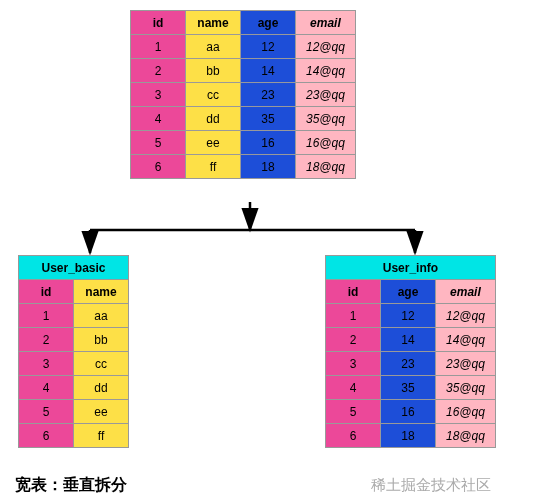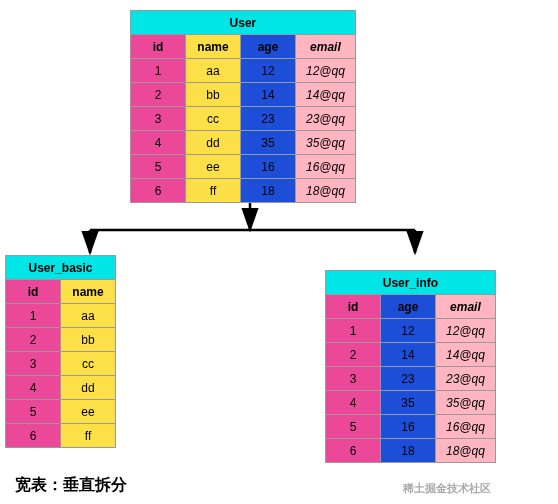--- a/index.html
+++ b/index.html
@@ -67,34 +67,33 @@
       pointer-events: none;
     }
 
     .bottom-text {
       position: absolute;
       bottom: 8px;
       left: 0;
       width: 506px;
       display: flex;
       justify-content: space-between;
-      align-items: flex-end;
+      align-items: center;
       padding: 0 15px;
     }
 
     .bottom-label {
       font-size: 16px;
       font-weight: bold;
       color: #000;
     }
 
     .watermark {
-      font-size: 11px;
+      font-size: 15px;
       color: #aaa;
-      font-weight: bold;
     }
   </style>
 </head>
 <body>
 
 <div class="diagram-container">
 
   <svg class="arrows-svg">
 
     <line x1="250" y1="202" x2="250" y2="230" stroke="#000" stroke-width="2.5" marker-end="url(#arrow)"></line>
@@ -108,23 +107,20 @@
     <defs>
       <marker id="arrow" markerWidth="10" markerHeight="7" refX="9" refY="3.5" orient="auto">
         <polygon points="0 0, 10 3.5, 0 7" fill="#000"></polygon>
       </marker>
     </defs>
   </svg>
 
   <table class="db-table" style="top:10px; left:130px;">
     <thead>
       <tr>
-        <th colspan="4" class="header-cyan">User</th>
-      </tr>
-      <tr>
         <th class="col-orange">id</th>
         <th class="col-green">name</th>
         <th class="col-blue">age</th>
         <th class="col-pink">email</th>
       </tr>
     </thead>
     <tbody>
       <tr>
           <td class="col-orange">1</td>
           <td class="col-green">aa</td>
@@ -157,21 +153,21 @@
         </tr>
       <tr>
           <td class="col-orange">6</td>
           <td class="col-green">ff</td>
           <td class="col-blue">18</td>
           <td class="col-pink">18@qq</td>
         </tr>
     </tbody>
   </table>
 
-  <table class="db-table" style="top:255px; left:5px;">
+  <table class="db-table" style="top:255px; left:18px;">
     <thead>
       <tr>
         <th colspan="2" class="header-cyan">User_basic</th>
       </tr>
       <tr>
         <th class="col-orange">id</th>
         <th class="col-green">name</th>
       </tr>
     </thead>
     <tbody>
@@ -195,21 +191,21 @@
           <td class="col-orange">5</td>
           <td class="col-green">ee</td>
         </tr>
       <tr>
           <td class="col-orange">6</td>
           <td class="col-green">ff</td>
         </tr>
     </tbody>
   </table>
 
-  <table class="db-table" style="top:270px; left:325px;">
+  <table class="db-table" style="top:255px; left:325px;">
     <thead>
       <tr>
         <th colspan="3" class="header-cyan">User_info</th>
       </tr>
       <tr>
         <th class="col-orange">id</th>
         <th class="col-blue">age</th>
         <th class="col-pink">email</th>
       </tr>
     </thead>

